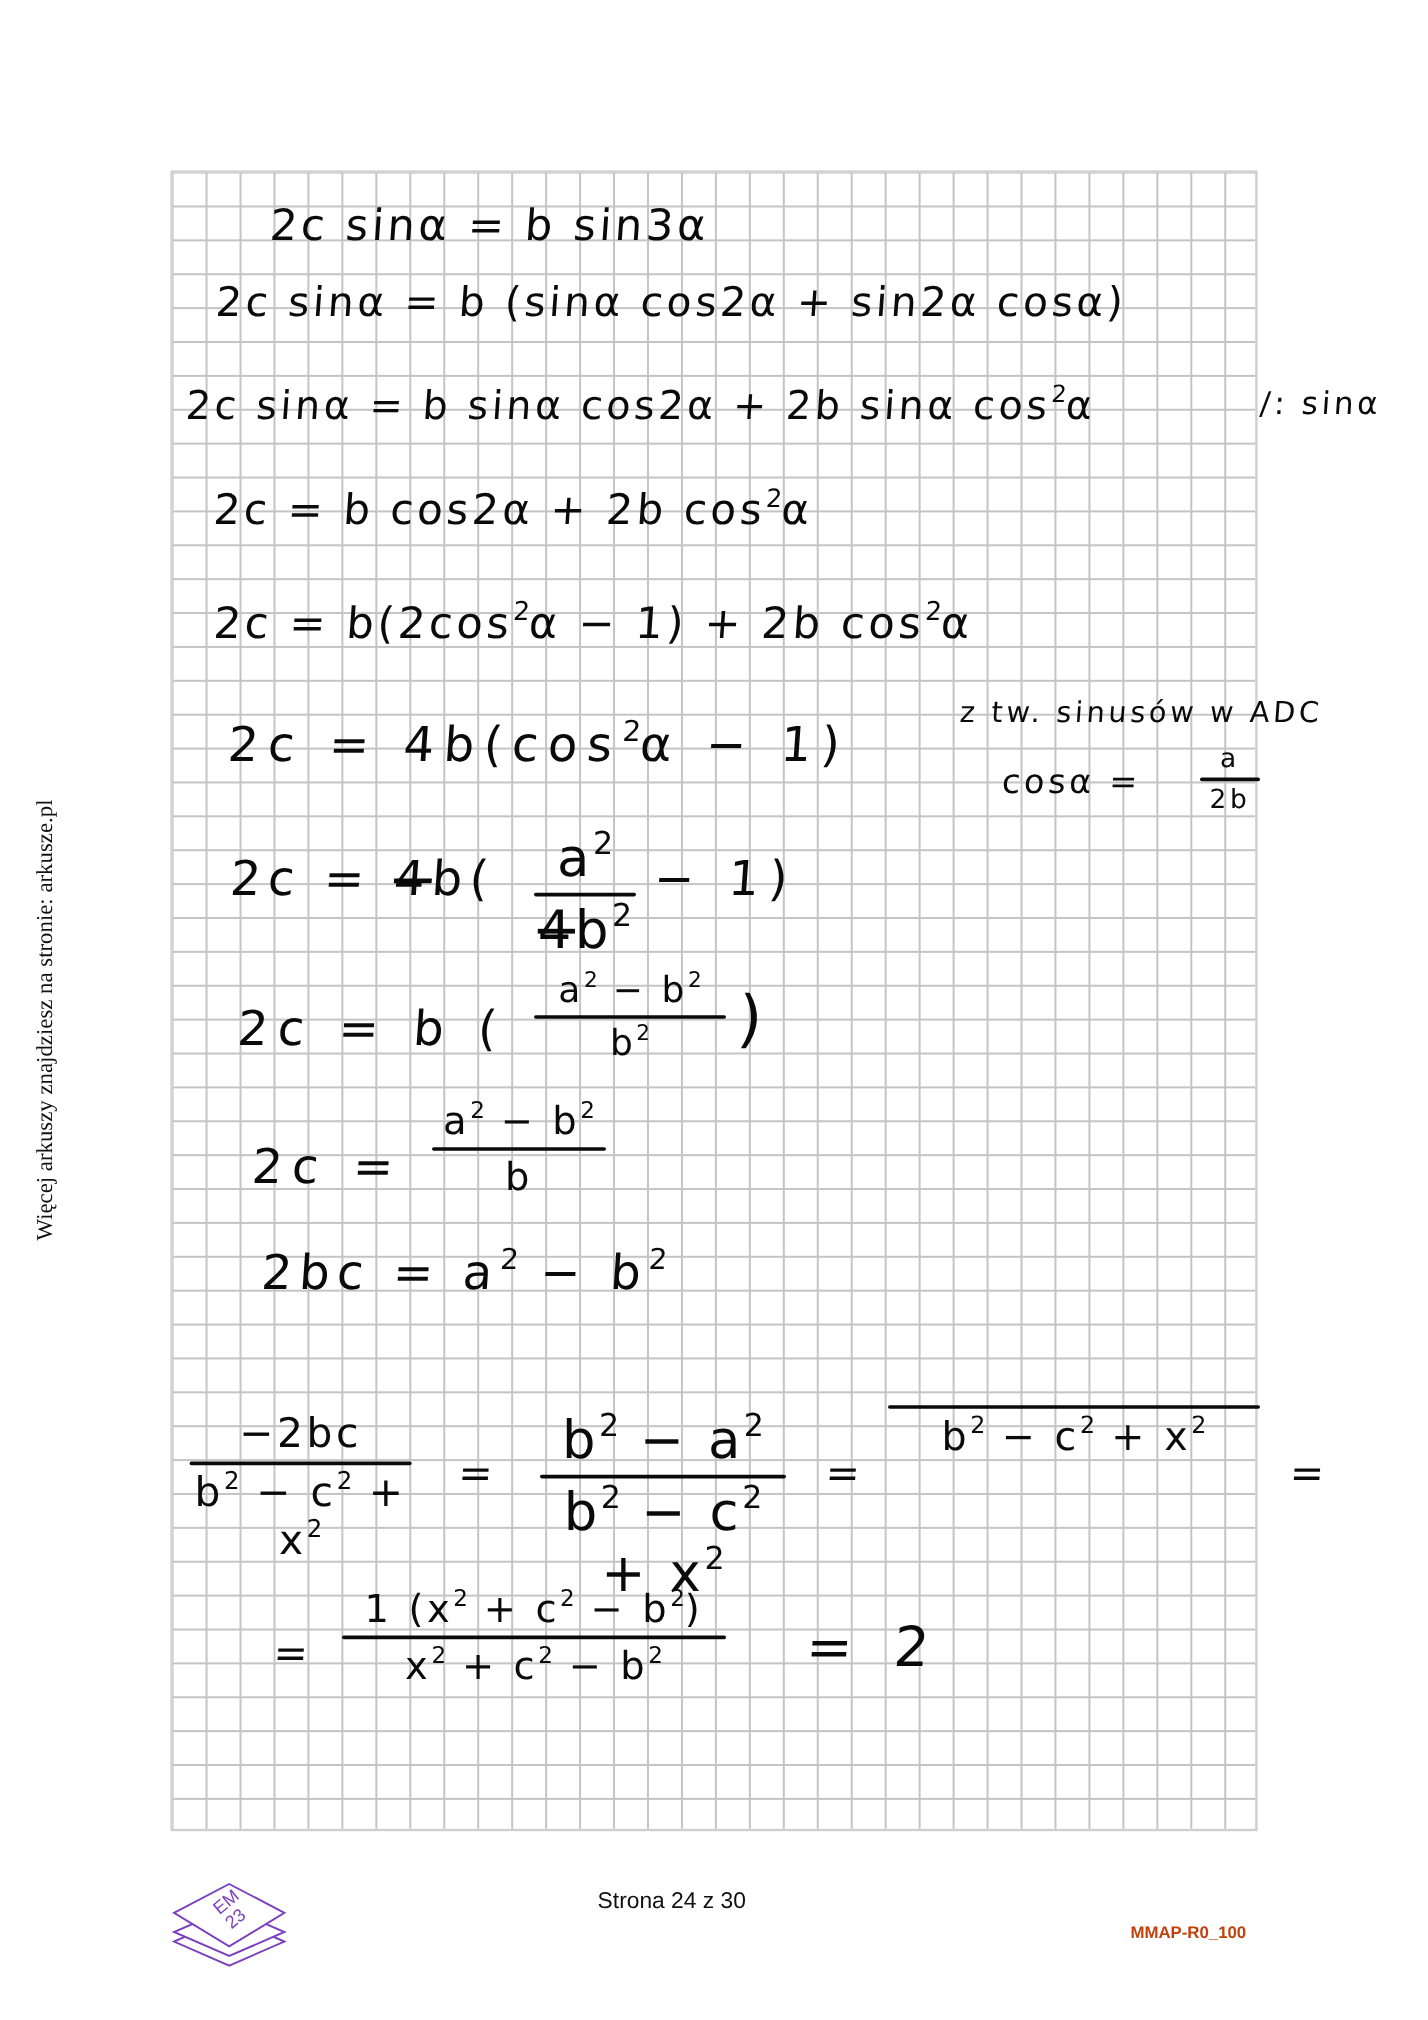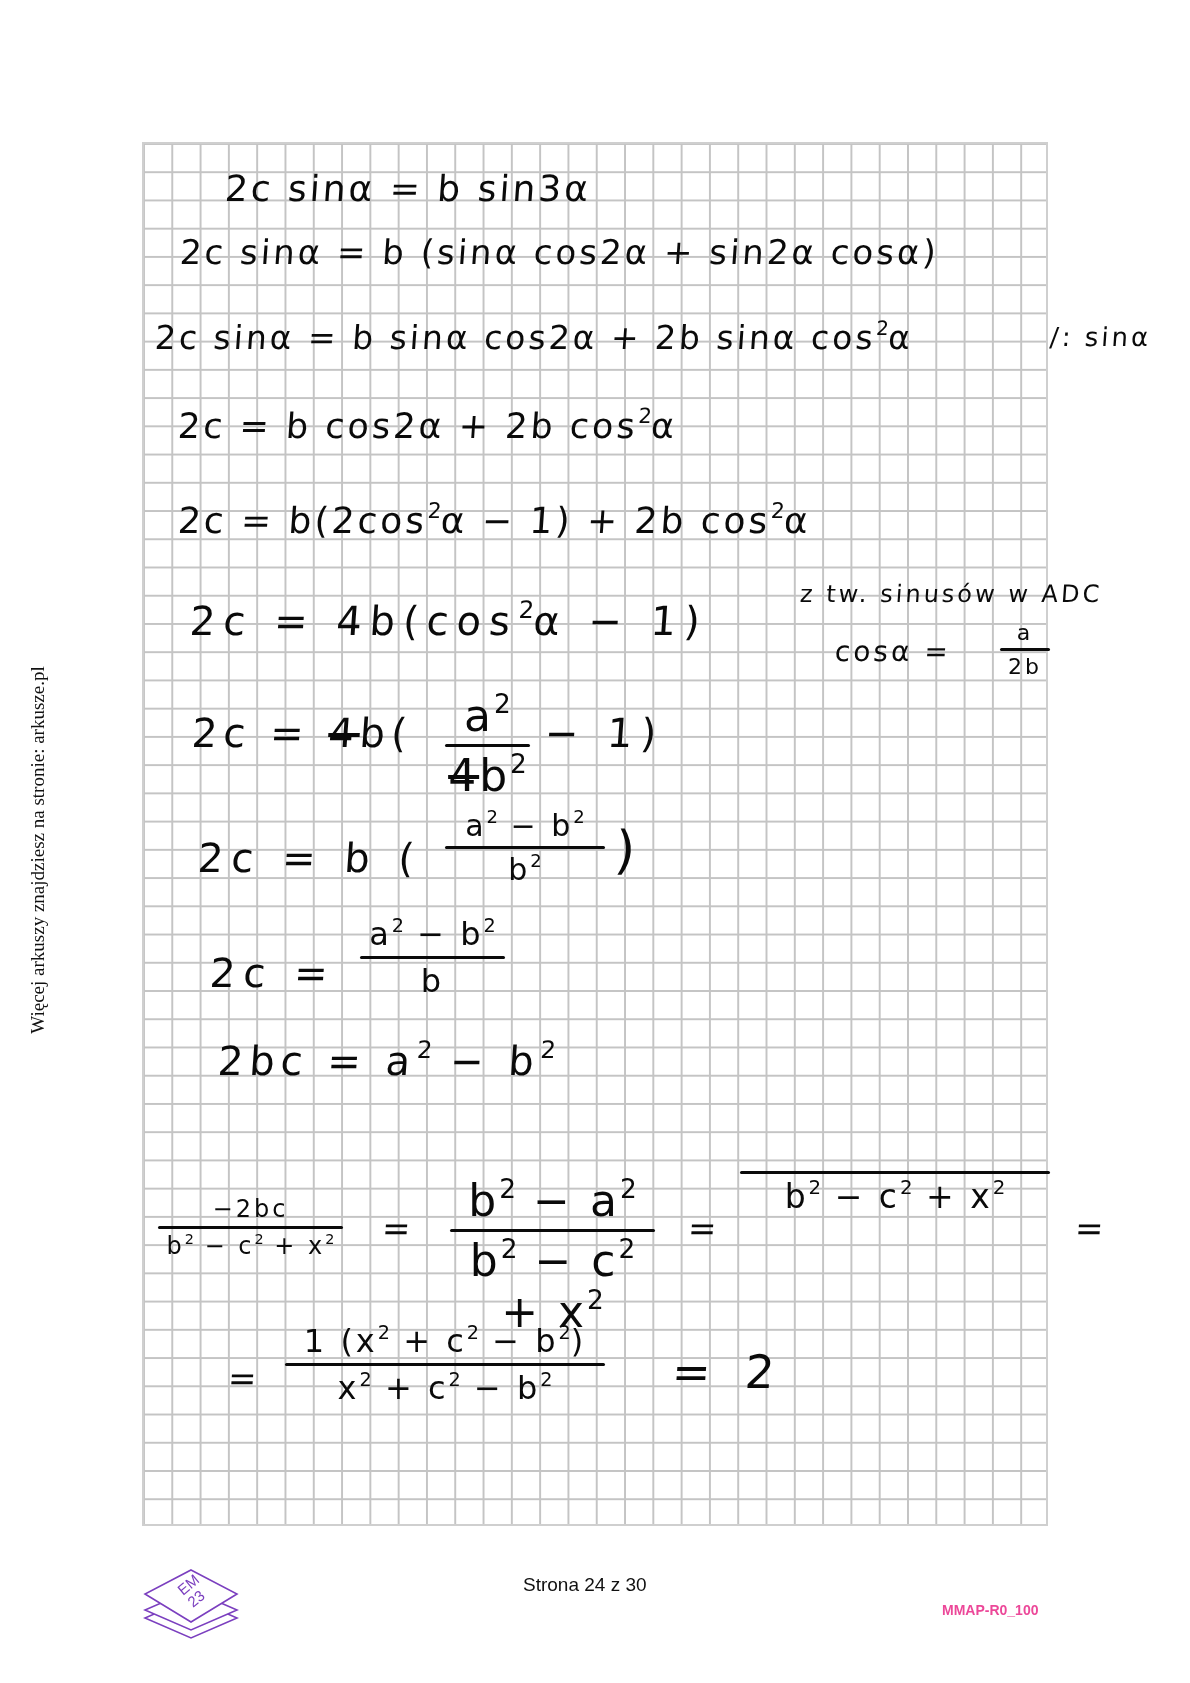--- a/index.html
+++ b/index.html
@@ -16,22 +16,22 @@
   .hw { position:absolute; white-space:nowrap; color:#0a0a0a;
         font-family:"DejaVu Sans", sans-serif; font-weight:normal; letter-spacing:3px;
         transform:skewX(-4deg); }
   .hw sup { font-size:60%; vertical-align:0.7em; line-height:0; letter-spacing:0; }
   .frac { position:absolute; text-align:center; color:#0a0a0a; font-family:"DejaVu Sans", sans-serif; letter-spacing:3px; }
   .frac .num { display:block; }
   .frac .bar { display:block; height:3px; background:#0a0a0a; border-radius:2px; margin:3px 0; }
   .frac .den { display:block; }
   .frac sup { font-size:60%; vertical-align:0.7em; line-height:0; letter-spacing:0; }
   .strike { text-decoration:line-through; }
-  .footer-page { position:absolute; left:523px; top:1574px; font-size:19px; color:#111; }
-  .footer-code { position:absolute; left:942px; top:1602px; font-size:14px; font-weight:bold; color:#ec4899; }
+  .footer-page { position:absolute; left:498px; top:1574px; font-size:19px; color:#111; }
+  .footer-code { position:absolute; left:942px; top:1602px; font-size:14px; font-weight:bold; color:#c2410c; }
   .logo { position:absolute; left:143px; top:1568px; width:96px; height:72px; }
 </style>
 </head>
 <body>
 
 <div class="side-note">Więcej arkuszy znajdziesz na stronie: arkusze.pl</div>
 
 <div class="grid"></div>
 
 <div class="hw" style="left:225px; top:168px; font-size:36px;">
@@ -103,21 +103,21 @@
 <div class="frac" style="left:360px; top:915px; font-size:32px; width:145px;">
   <span class="num"><span>a</span><sup>2</sup><span> − b</span><sup>2</sup></span>
   <span class="bar"></span>
   <span class="den"><span>b</span></span>
 </div>
 
 <div class="hw" style="left:218px; top:1038px; font-size:40px; letter-spacing:6px;">
   <span>2bc = a</span><sup>2</sup><span> − b</span><sup>2</sup>
 </div>
 
-<div class="frac" style="left:158px; top:1175px; font-size:24px; width:185px;margin-top:20px;">
+<div class="frac" style="left:158px; top:1175px; font-size:34px; width:185px;">
   <span class="num">−2bc</span>
   <span class="bar"></span>
   <span class="den"><span>b</span><sup>2</sup><span> − c</span><sup>2</sup><span> + x</span><sup>2</sup></span>
 </div>
 <div class="hw" style="left:382px; top:1208px; font-size:34px;">
   <span>=</span>
 </div>
 <div class="frac" style="left:450px; top:1175px; font-size:44px; width:205px;">
   <span class="num"><span>b</span><sup>2</sup><span> − a</span><sup>2</sup></span>
   <span class="bar"></span>

